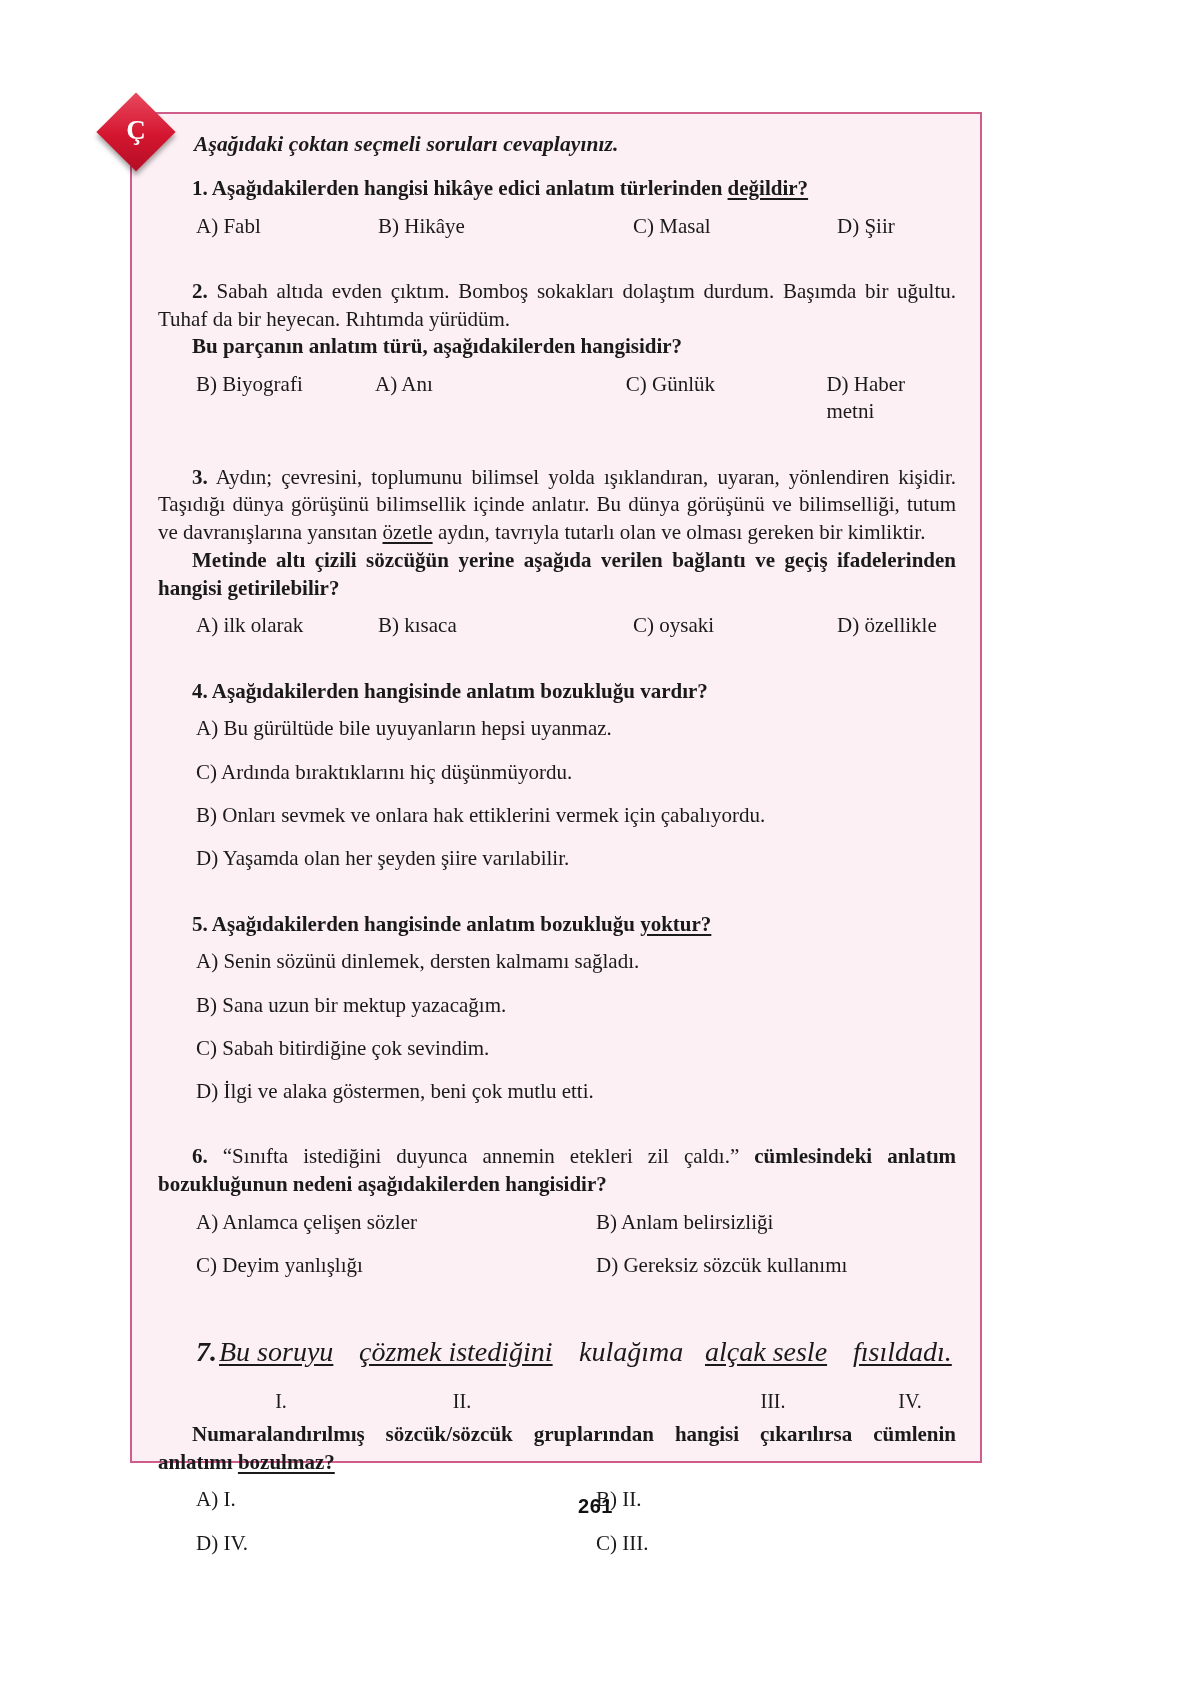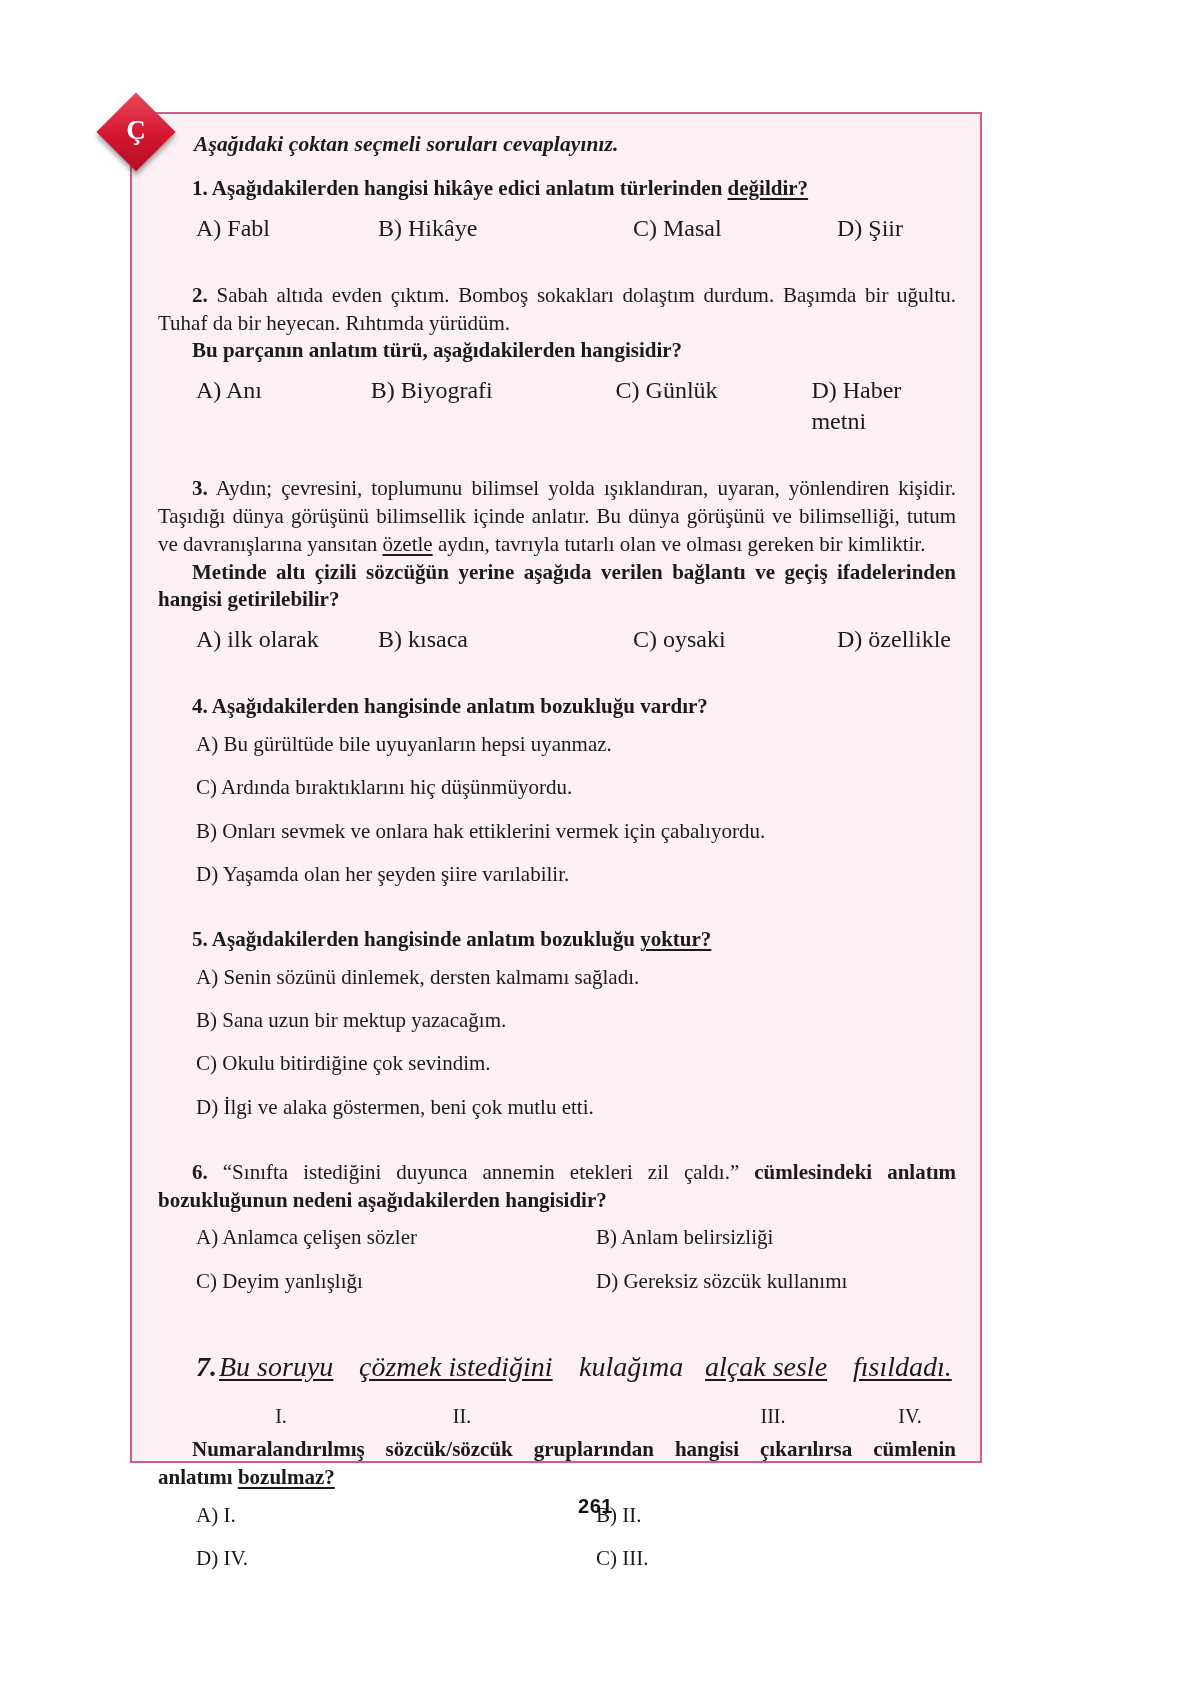--- a/index.html
+++ b/index.html
@@ -105,21 +105,21 @@
     font-weight: 700;
     line-height: 1.32;
     margin: 0;
     text-indent: 34px;
     text-align: justify;
   }
 
   
   .opts-row {
     display: flex;
-    font-size: 24px;
+    font-size: 21px;
     line-height: 1.3;
     margin: 10px 0 0 0;
     padding-left: 38px;
   }
   .opts-row .opt { }
   .opts-row .opt:nth-child(1) { width: 182px; }
   .opts-row .opt:nth-child(2) { width: 255px; }
   .opts-row .opt:nth-child(3) { width: 204px; }
   .opts-row .opt:nth-child(4) { width: auto; }
 
@@ -207,22 +207,22 @@
           <div class="opt">D) Şiir</div>
         </div>
       </div>
 
       <div class="gap-lg"></div>
 
       <div class="q-block">
         <div class="q-stem"><span class="bold">2.</span> <span>Sabah altıda evden çıktım. Bomboş sokakları dolaştım durdum. Başımda bir uğultu. Tuhaf da bir heyecan. Rıhtımda yürüdüm.</span></div>
         <div class="q-title">Bu parçanın anlatım türü,  aşağıdakilerden hangisidir?</div>
         <div class="opts-row">
+          <div class="opt">B) Biyografi</div>
           <div class="opt">A) Anı</div>
-          <div class="opt">B) Biyografi</div>
           <div class="opt">C) Günlük</div>
           <div class="opt">D) Haber metni</div>
         </div>
       </div>
 
       <div class="gap-lg"></div>
 
       <div class="q-block">
         <div class="q-stem"><span class="bold">3.</span> <span>Aydın; çevresini, toplumunu bilimsel yolda ışıklandıran, uyaran, yönlendiren kişidir. Taşıdığı dünya görüşünü bilimsellik içinde anlatır. Bu dünya görüşünü ve bilimselliği, tutum ve davranışlarına yansıtan </span><span class="u">özetle</span><span> aydın, tavrıyla tutarlı olan ve olması gereken bir kimliktir.</span></div>
         <div class="q-title">Metinde altı çizili sözcüğün yerine aşağıda verilen bağlantı ve geçiş ifadelerinden hangisi getirilebilir?</div>
@@ -246,21 +246,21 @@
         </div>
       </div>
 
       <div class="gap-lg"></div>
 
       <div class="q-block">
         <div class="q-title"><span class="bold">5.</span> <span>Aşağıdakilerden hangisinde anlatım bozukluğu </span><span class="u">yoktur?</span></div>
         <div class="opts-stack">
           <div class="opt">A) Senin sözünü dinlemek, dersten kalmamı sağladı.</div>
           <div class="opt">B) Sana uzun bir mektup  yazacağım.</div>
-          <div class="opt">C) Okulu bitirdiğine çok sevindim.</div>
+          <div class="opt">C) Sabah bitirdiğine çok sevindim.</div>
           <div class="opt">D) İlgi ve alaka göstermen, beni çok mutlu etti.</div>
         </div>
       </div>
 
       <div class="gap-lg"></div>
 
       <div class="q-block">
         <div class="q-stem"><span class="bold">6.</span> <span>“Sınıfta istediğini duyunca annemin etekleri zil çaldı.”</span><span class="bold"> cümlesindeki anlatım bozukluğunun nedeni aşağıdakilerden hangisidir?</span></div>
         <div class="opts-grid">
           <div class="opt">A) Anlamca çelişen sözler</div>

